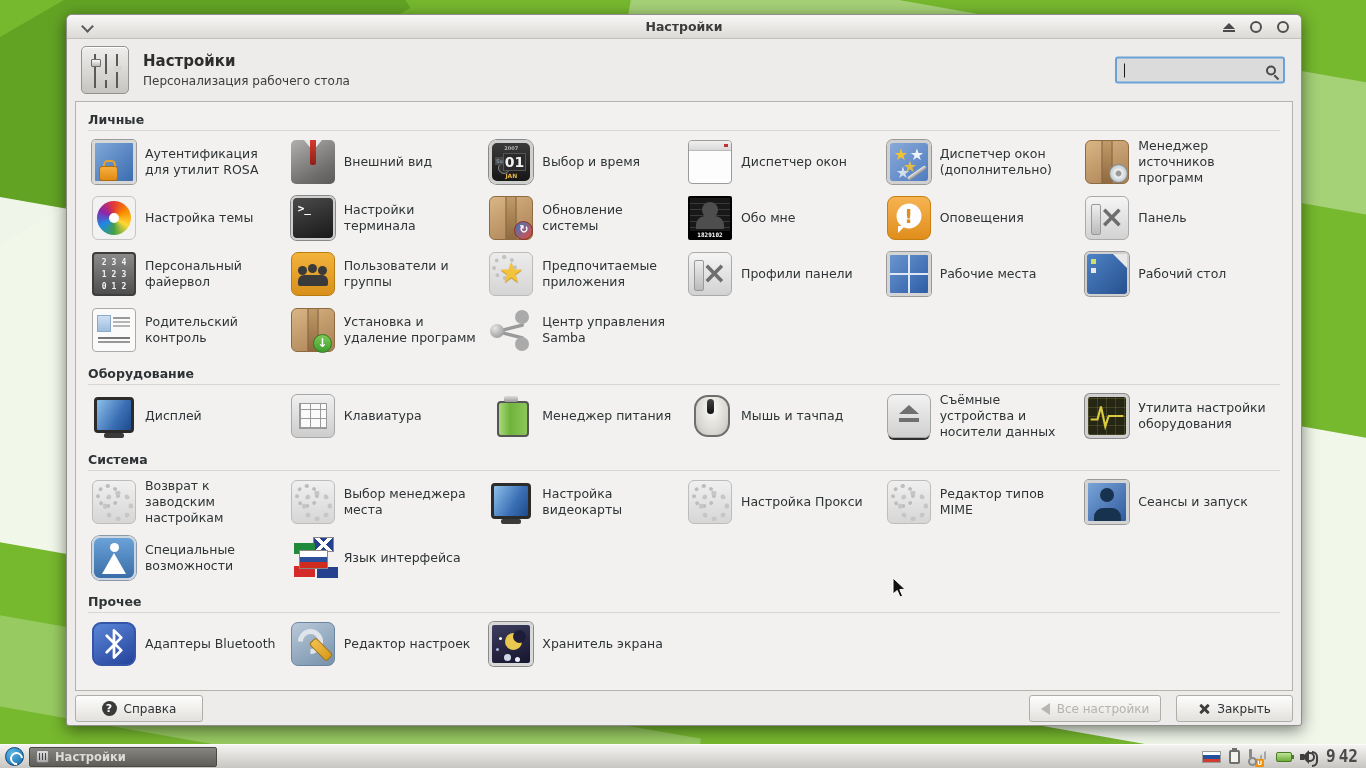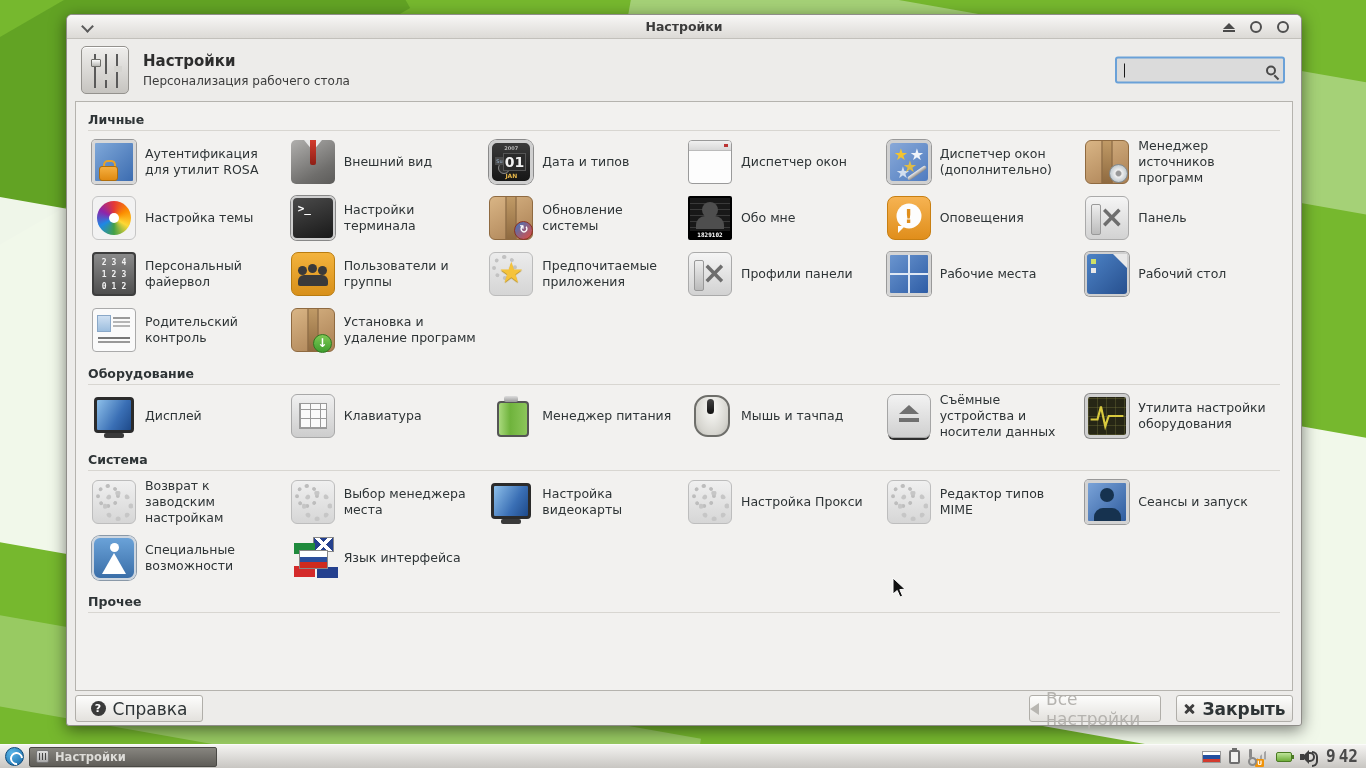--- a/index.html
+++ b/index.html
@@ -42,24 +42,24 @@
 
 
 .panel{position:absolute;left:8px;right:8px;top:86px;bottom:34px;background:#f2f1ef;border:1px solid #b5b3ae;padding:4px 12px 0;overflow:hidden}
 .section-title{font-size:12.5px;font-weight:bold;color:#2e3436;padding:6px 0 3px;border-bottom:1px solid #d8d6d1;margin-bottom:5px}
 .grid{display:grid;grid-template-columns:repeat(6,1fr);row-gap:4px;margin-bottom:4px}
 .item{display:flex;align-items:center;gap:9px;padding:2px 4px;min-height:52px;border-radius:3px;cursor:default}
 .item-label{font-size:12.5px;color:#2e3436;line-height:1.28}
 
 
 .footer{position:absolute;left:8px;right:8px;bottom:3px;height:27px}
-.btn{position:absolute;top:0;height:27px;display:flex;align-items:center;justify-content:center;gap:7px;background:linear-gradient(#fdfdfc,#e3e1dd);border:1px solid #b0aea9;border-radius:3px;font-size:17px;color:#2e3436}
+.btn{position:absolute;top:0;height:27px;display:flex;align-items:center;justify-content:center;gap:7px;background:linear-gradient(#fdfdfc,#e3e1dd);border:1px solid #b0aea9;border-radius:3px;font-size:12px;color:#2e3436}
 .btn-help{left:0;width:128px}
 .btn-all{right:132px;width:132px;color:#b5b3af}
-.btn-close{right:0;width:117px;font-weight:bold}
+.btn-close{right:0;width:117px;font-weight:normal}
 .help-ic{width:15px;height:15px;background:#3a3a3a;border-radius:50%;color:#fff;font-size:11px;line-height:15px;text-align:center;font-weight:bold}
 .help-ic::before{content:"?"}
 .arr-left{width:0;height:0;border-top:6px solid transparent;border-bottom:6px solid transparent;border-right:9px solid #b8b6b1}
 .x-ic{position:relative;width:12px;height:12px}
 .x-ic::before,.x-ic::after{content:"";position:absolute;left:5px;top:0;width:3px;height:12px;background:#3e3e3e;border-radius:1px}
 .x-ic::before{transform:rotate(45deg)}
 .x-ic::after{transform:rotate(-45deg)}
 
 
 .taskbar{position:absolute;left:0;bottom:0;width:100%;height:24px;background:linear-gradient(#f4f3f1,#c8c6c2);border-top:1px solid #fbfbfa;display:flex;align-items:center;padding:0 5px;gap:5px}
@@ -274,21 +274,21 @@
             <span class="ic ic-suit-tie"></span>
             <span class="item-label">Внешний вид</span>
           </div>
           <div class="item">
             <span class="ic ic-calendar-clock">
               <span class="itx itx0">2007</span>
               <span class="itx itx1">Sun</span>
               <span class="itx itx2">01</span>
               <span class="itx itx3">JAN</span>
             </span>
-            <span class="item-label">Дата и типов</span>
+            <span class="item-label">Выбор и время</span>
           </div>
           <div class="item">
             <span class="ic ic-window"></span>
             <span class="item-label">Диспетчер окон</span>
           </div>
           <div class="item">
             <span class="ic ic-window-magic"></span>
             <span class="item-label">Диспетчер окон (дополнительно)</span>
           </div>
           <div class="item">
@@ -350,20 +350,24 @@
             <span class="item-label">Рабочий стол</span>
           </div>
           <div class="item">
             <span class="ic ic-id-card"></span>
             <span class="item-label">Родительский контроль</span>
           </div>
           <div class="item">
             <span class="ic ic-package-download pkg"></span>
             <span class="item-label">Установка и удаление программ</span>
           </div>
+          <div class="item">
+            <span class="ic ic-share-nodes"></span>
+            <span class="item-label">Центр управления Samba</span>
+          </div>
         </div>
       </div>
       <div class="settings-section">
         <div class="section-title">Оборудование</div>
         <div class="grid">
           <div class="item">
             <span class="ic ic-monitor-screen"></span>
             <span class="item-label">Дисплей</span>
           </div>
           <div class="item">
@@ -424,20 +428,38 @@
             <span class="item-label">Специальные возможности</span>
           </div>
           <div class="item">
             <span class="ic ic-language-flags"></span>
             <span class="item-label">Язык интерфейса</span>
           </div>
         </div>
       </div>
       <div class="settings-section">
         <div class="section-title">Прочее</div>
+        <div class="grid">
+          <div class="item">
+            <span class="ic ic-bluetooth">
+              <svg viewBox="0 0 44 44">
+                <path d="M14 13 L30 29 L22 37 L22 7 L30 15 L14 31" fill="none" stroke="#fff" stroke-width="3" stroke-linejoin="round" stroke-linecap="round"></path>
+              </svg>
+            </span>
+            <span class="item-label">Адаптеры Bluetooth</span>
+          </div>
+          <div class="item">
+            <span class="ic ic-wrench-tool"></span>
+            <span class="item-label">Редактор настроек</span>
+          </div>
+          <div class="item">
+            <span class="ic ic-moon-screensaver"></span>
+            <span class="item-label">Хранитель экрана</span>
+          </div>
+        </div>
       </div>
     </div>
 
   <div class="footer">
     <div class="btn btn-help">
       <span class="help-ic"></span>
       <span>Справка</span>
     </div>
     <div class="btn btn-all">
       <span class="arr-left"></span>

